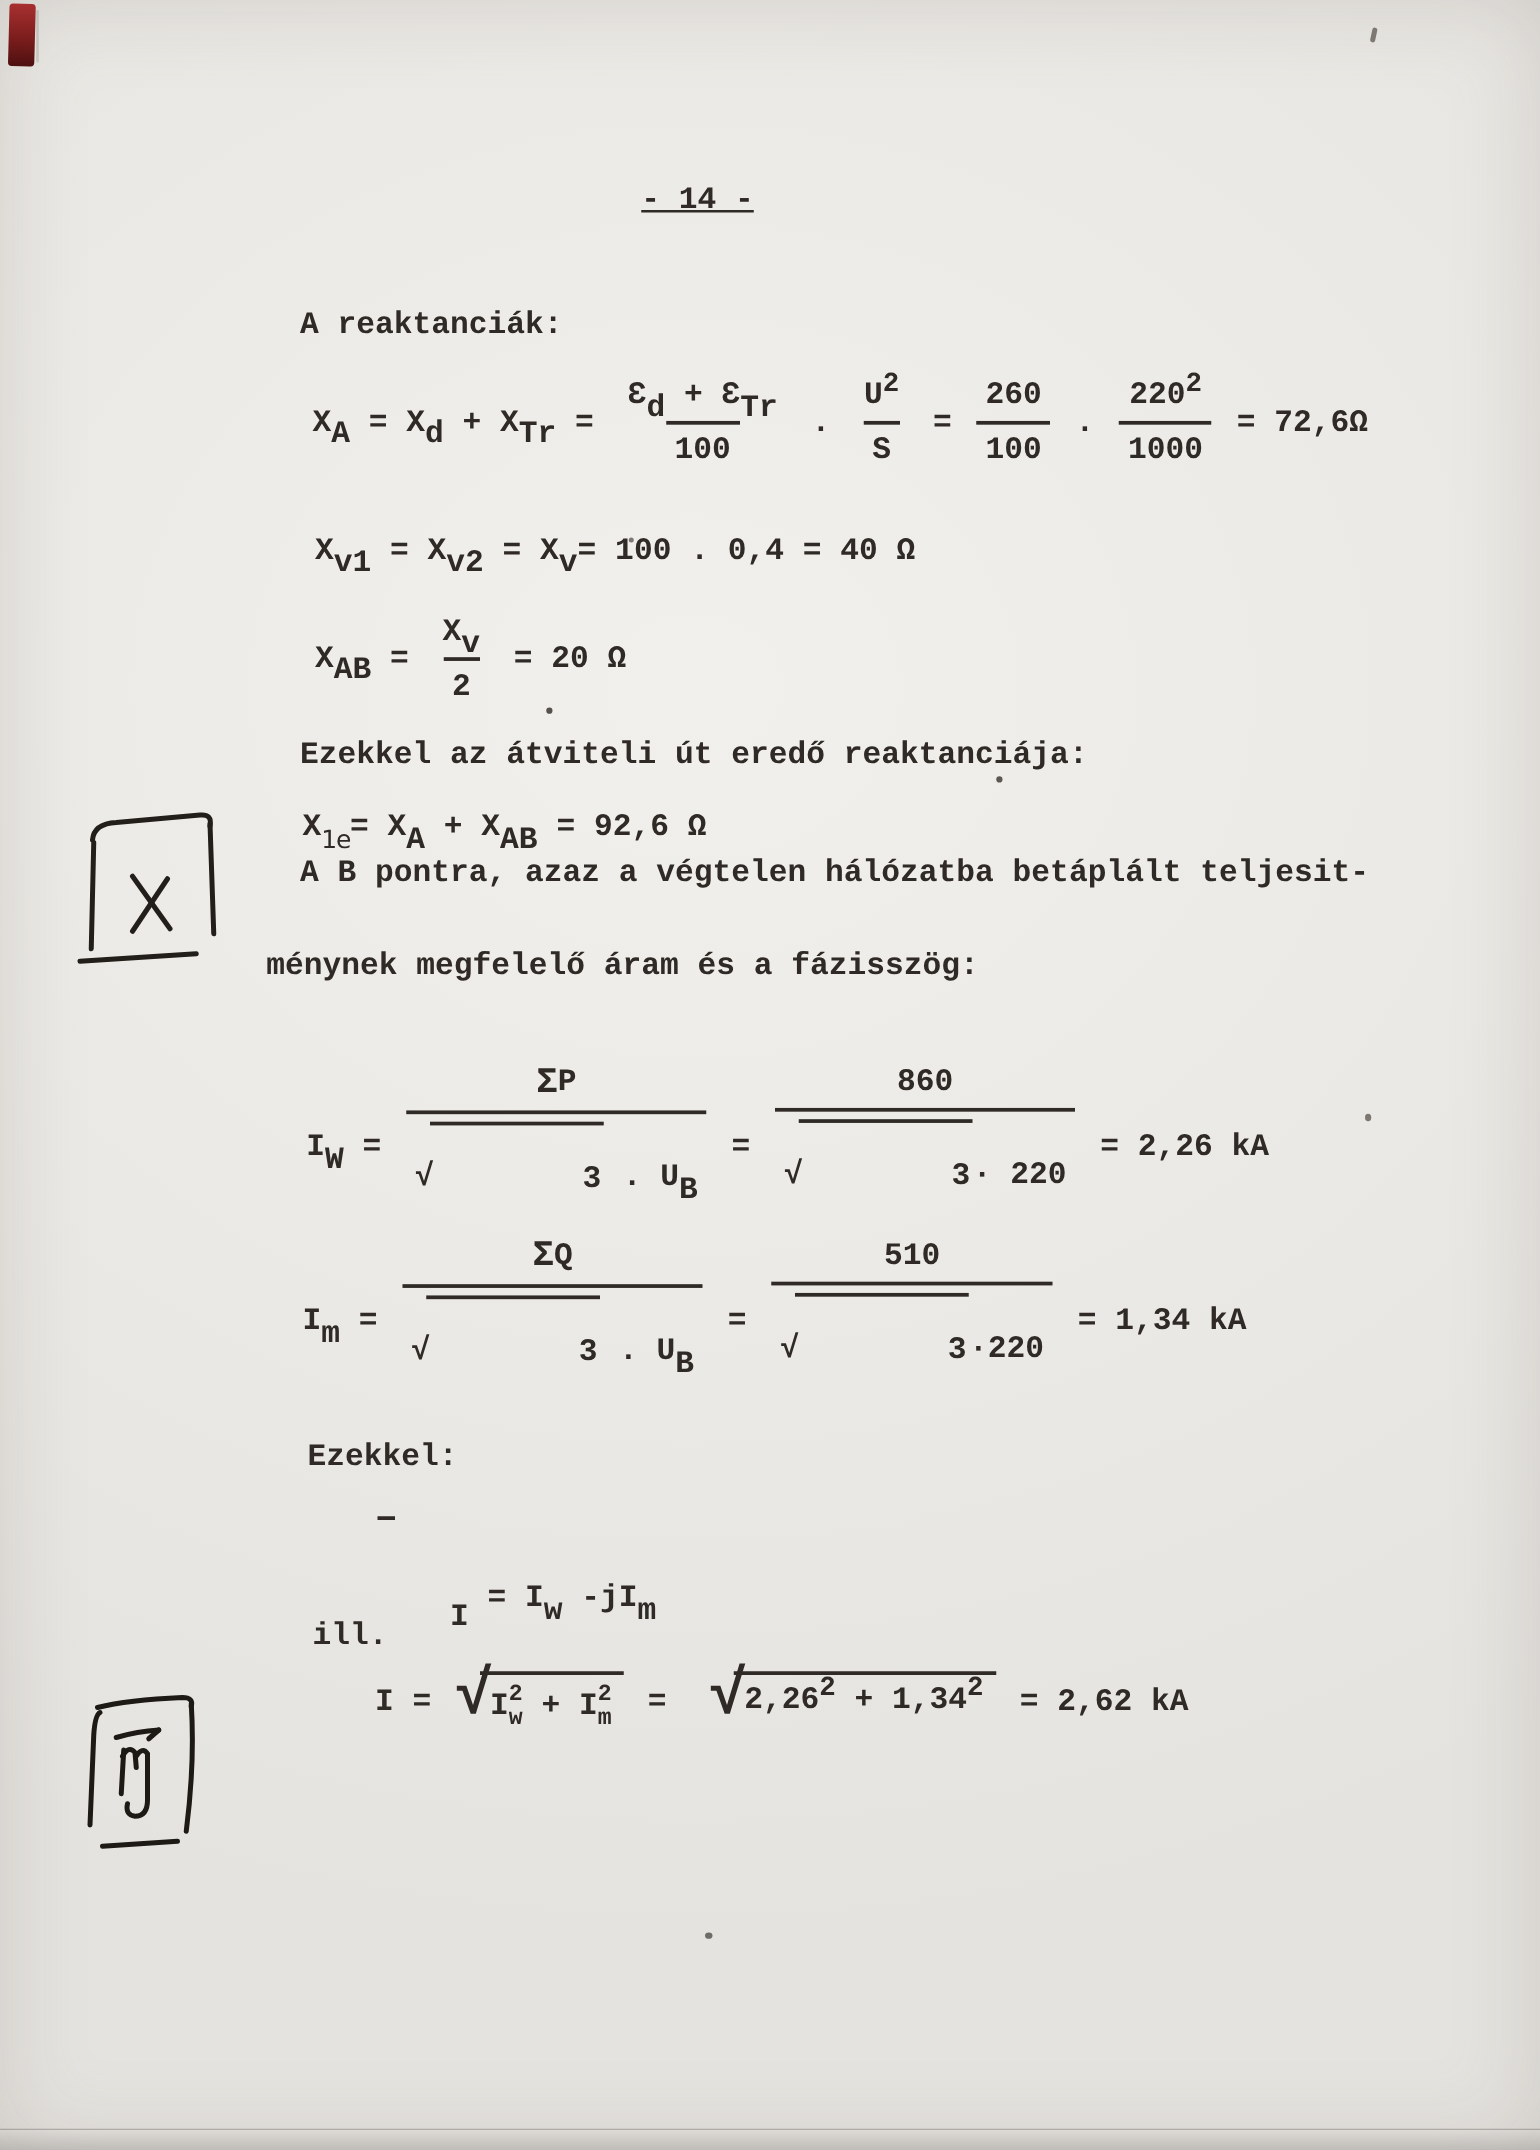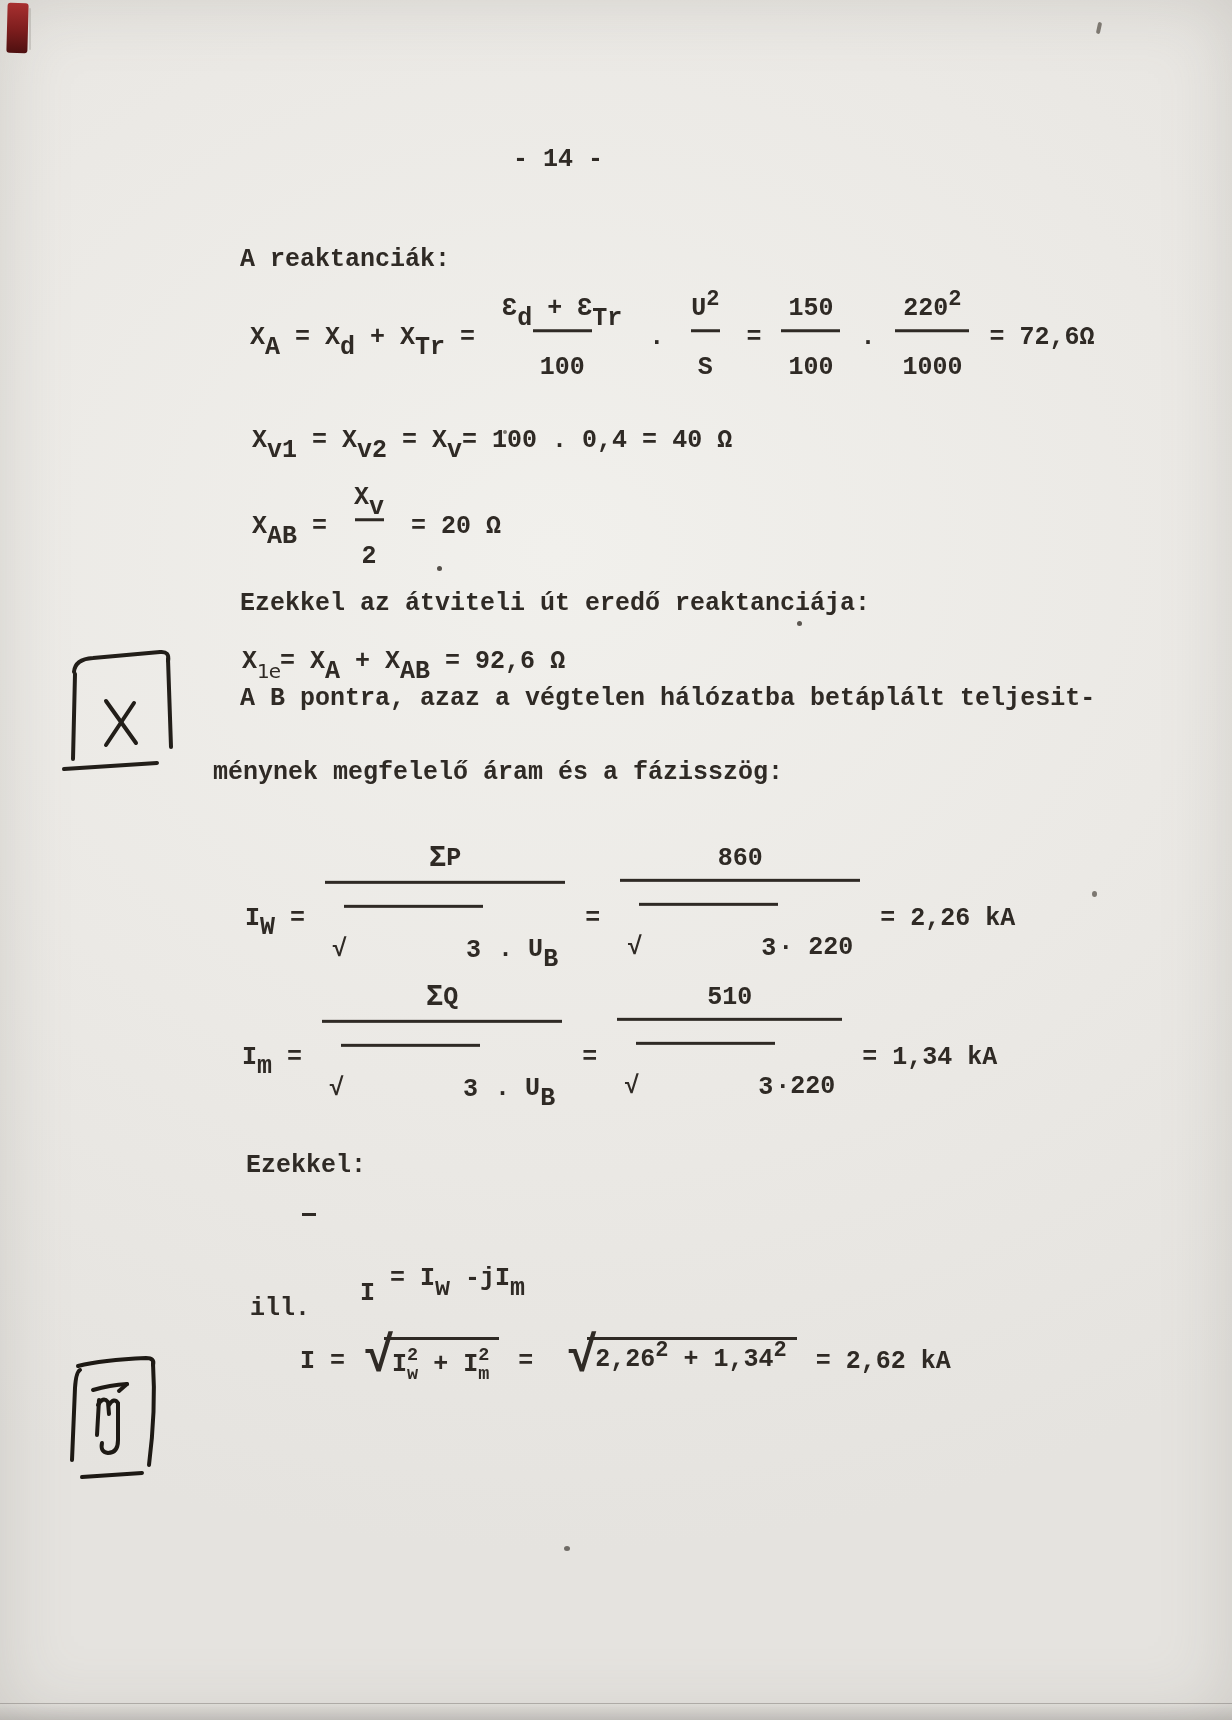--- a/index.html
+++ b/index.html
@@ -37,42 +37,42 @@
   .tk{white-space:pre;display:inline-block;}
   .sb{position:relative;top:0.38em;}
   .sp{position:relative;top:-0.42em;font-size:0.88em;}
   .hw{
     font-family:"DejaVu Sans",sans-serif;font-weight:500;
     font-size:0.8em;position:relative;top:0.45em;letter-spacing:-1px;
   }
   .frac{display:inline-flex;flex-direction:column;align-items:center;margin:0 5px;}
   .frac .nm{display:inline-flex;align-items:center;padding:0 7px 5px;}
   .frac .dn{display:inline-flex;align-items:center;justify-content:center;
-    border-top:3px solid #2f2a25;padding:22px 7px 0;}
+    border-top:3px solid #2f2a25;padding:7px 7px 0;}
   .ov{display:inline-block;border-top:3px solid #2f2a25;padding:0 2px;position:relative;top:-1px;}
   .sig{font-size:1.15em;position:relative;top:-1px;}
   .sqs{margin-right:-3px;}
   .mac{position:relative;display:inline-block;}
   .macbar{position:absolute;top:-9px;left:2px;width:14px;height:3px;background:#2f2a25;}
   .brad{display:inline-flex;align-items:flex-start;margin:0 4px;}
   .brs{font-size:2em;line-height:1;position:relative;top:-4px;margin-right:-10px;z-index:1;}
   .brc{display:inline-flex;align-items:center;border-top:3px solid #2f2a25;
     padding:6px 10px 0 8px;}
   .ss{display:inline-flex;flex-direction:column;align-items:flex-start;
     font-size:0.74em;line-height:1.05;}
   svg.hand{position:absolute;}
 </style>
 </head>
 <body>
 
 <div class="paper"></div>
 <div class="red-mark"></div>
 <div class="crease"></div>
 
-<div class="t line" style="left:513px;top:146px;">- 14 -</div>
+<div class="t line" style="left:513px;top:146px;text-decoration:underline;">- 14 -</div>
 
 <div class="t line" style="left:240px;top:246px;text-align:center;">A reaktanciák:</div>
 
 <div class="t fline center-anchor" style="left:250px;top:339px;">
   <span class="tk">X</span>
   <span class="tk sb">A</span>
   <span class="tk"> = X</span>
   <span class="tk sb">d</span>
   <span class="tk"> + X</span>
   <span class="tk sb">Tr</span>
@@ -94,21 +94,21 @@
       <span class="tk">U</span>
       <span class="tk sp">2</span>
     </span>
     <span class="dn">
       <span class="tk">S</span>
     </span>
   </span>
   <span class="tk"> = </span>
   <span class="frac">
     <span class="nm">
-      <span class="tk">150</span>
+      <span class="tk">260</span>
     </span>
     <span class="dn">
       <span class="tk">100</span>
     </span>
   </span>
   <span class="tk"> . </span>
   <span class="frac">
     <span class="nm">
       <span class="tk">220</span>
       <span class="tk sp">2</span>

